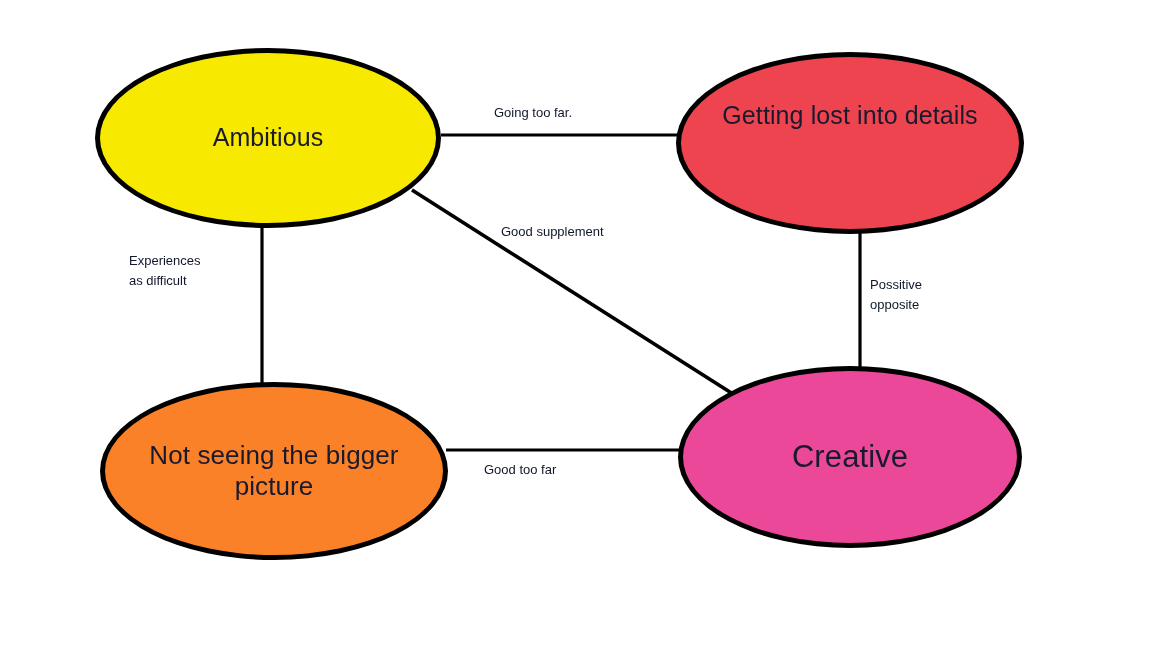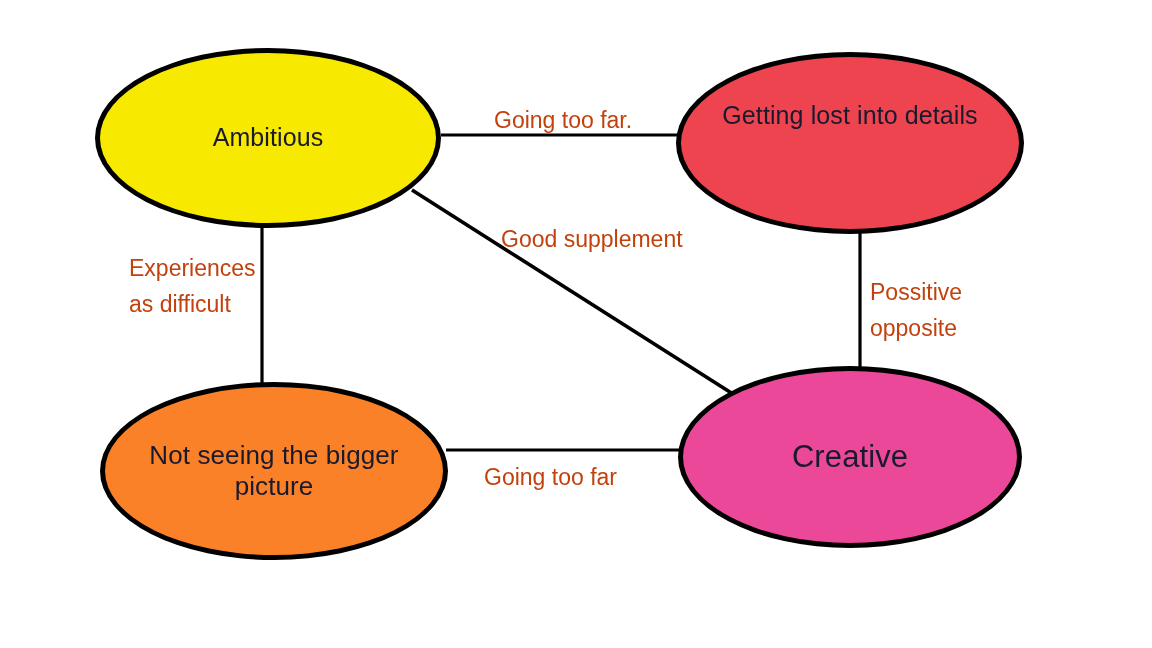--- a/index.html
+++ b/index.html
@@ -65,22 +65,22 @@
   #node-bigger .node-label { font-size: 26px; }
 
   #node-creative {
     left: 678px; top: 366px; width: 344px; height: 182px;
     background: #ec4899;
   }
   #node-creative .node-label { font-size: 31px; }
 
   .edge-label {
     position: absolute;
-    font-size: 23px;
-    color: #c2410c;
+    font-size: 13px;
+    color: #0f172a;
     line-height: 1.55;
     white-space: pre-line;
   }
   #label-going-too-far-top   { left: 494px; top: 103px; }
   #label-good-supplement     { left: 501px; top: 222px; }
   #label-experiences         { left: 129px; top: 251px; text-align: left; }
   #label-possitive-opposite  { left: 870px; top: 275px; text-align: left; }
   #label-going-too-far-bot   { left: 484px; top: 460px; }
 </style>
 </head>
@@ -115,15 +115,15 @@
   <div class="edge-label" id="label-going-too-far-top">Going too far.</div>
 
   <div class="edge-label" id="label-experiences">Experiences
 as difficult</div>
 
   <div class="edge-label" id="label-good-supplement">Good supplement</div>
 
   <div class="edge-label" id="label-possitive-opposite">Possitive
 opposite</div>
 
-  <div class="edge-label" id="label-going-too-far-bot">Going too far</div>
+  <div class="edge-label" id="label-going-too-far-bot">Good too far</div>
 
 </div>
 
 </body></html>

